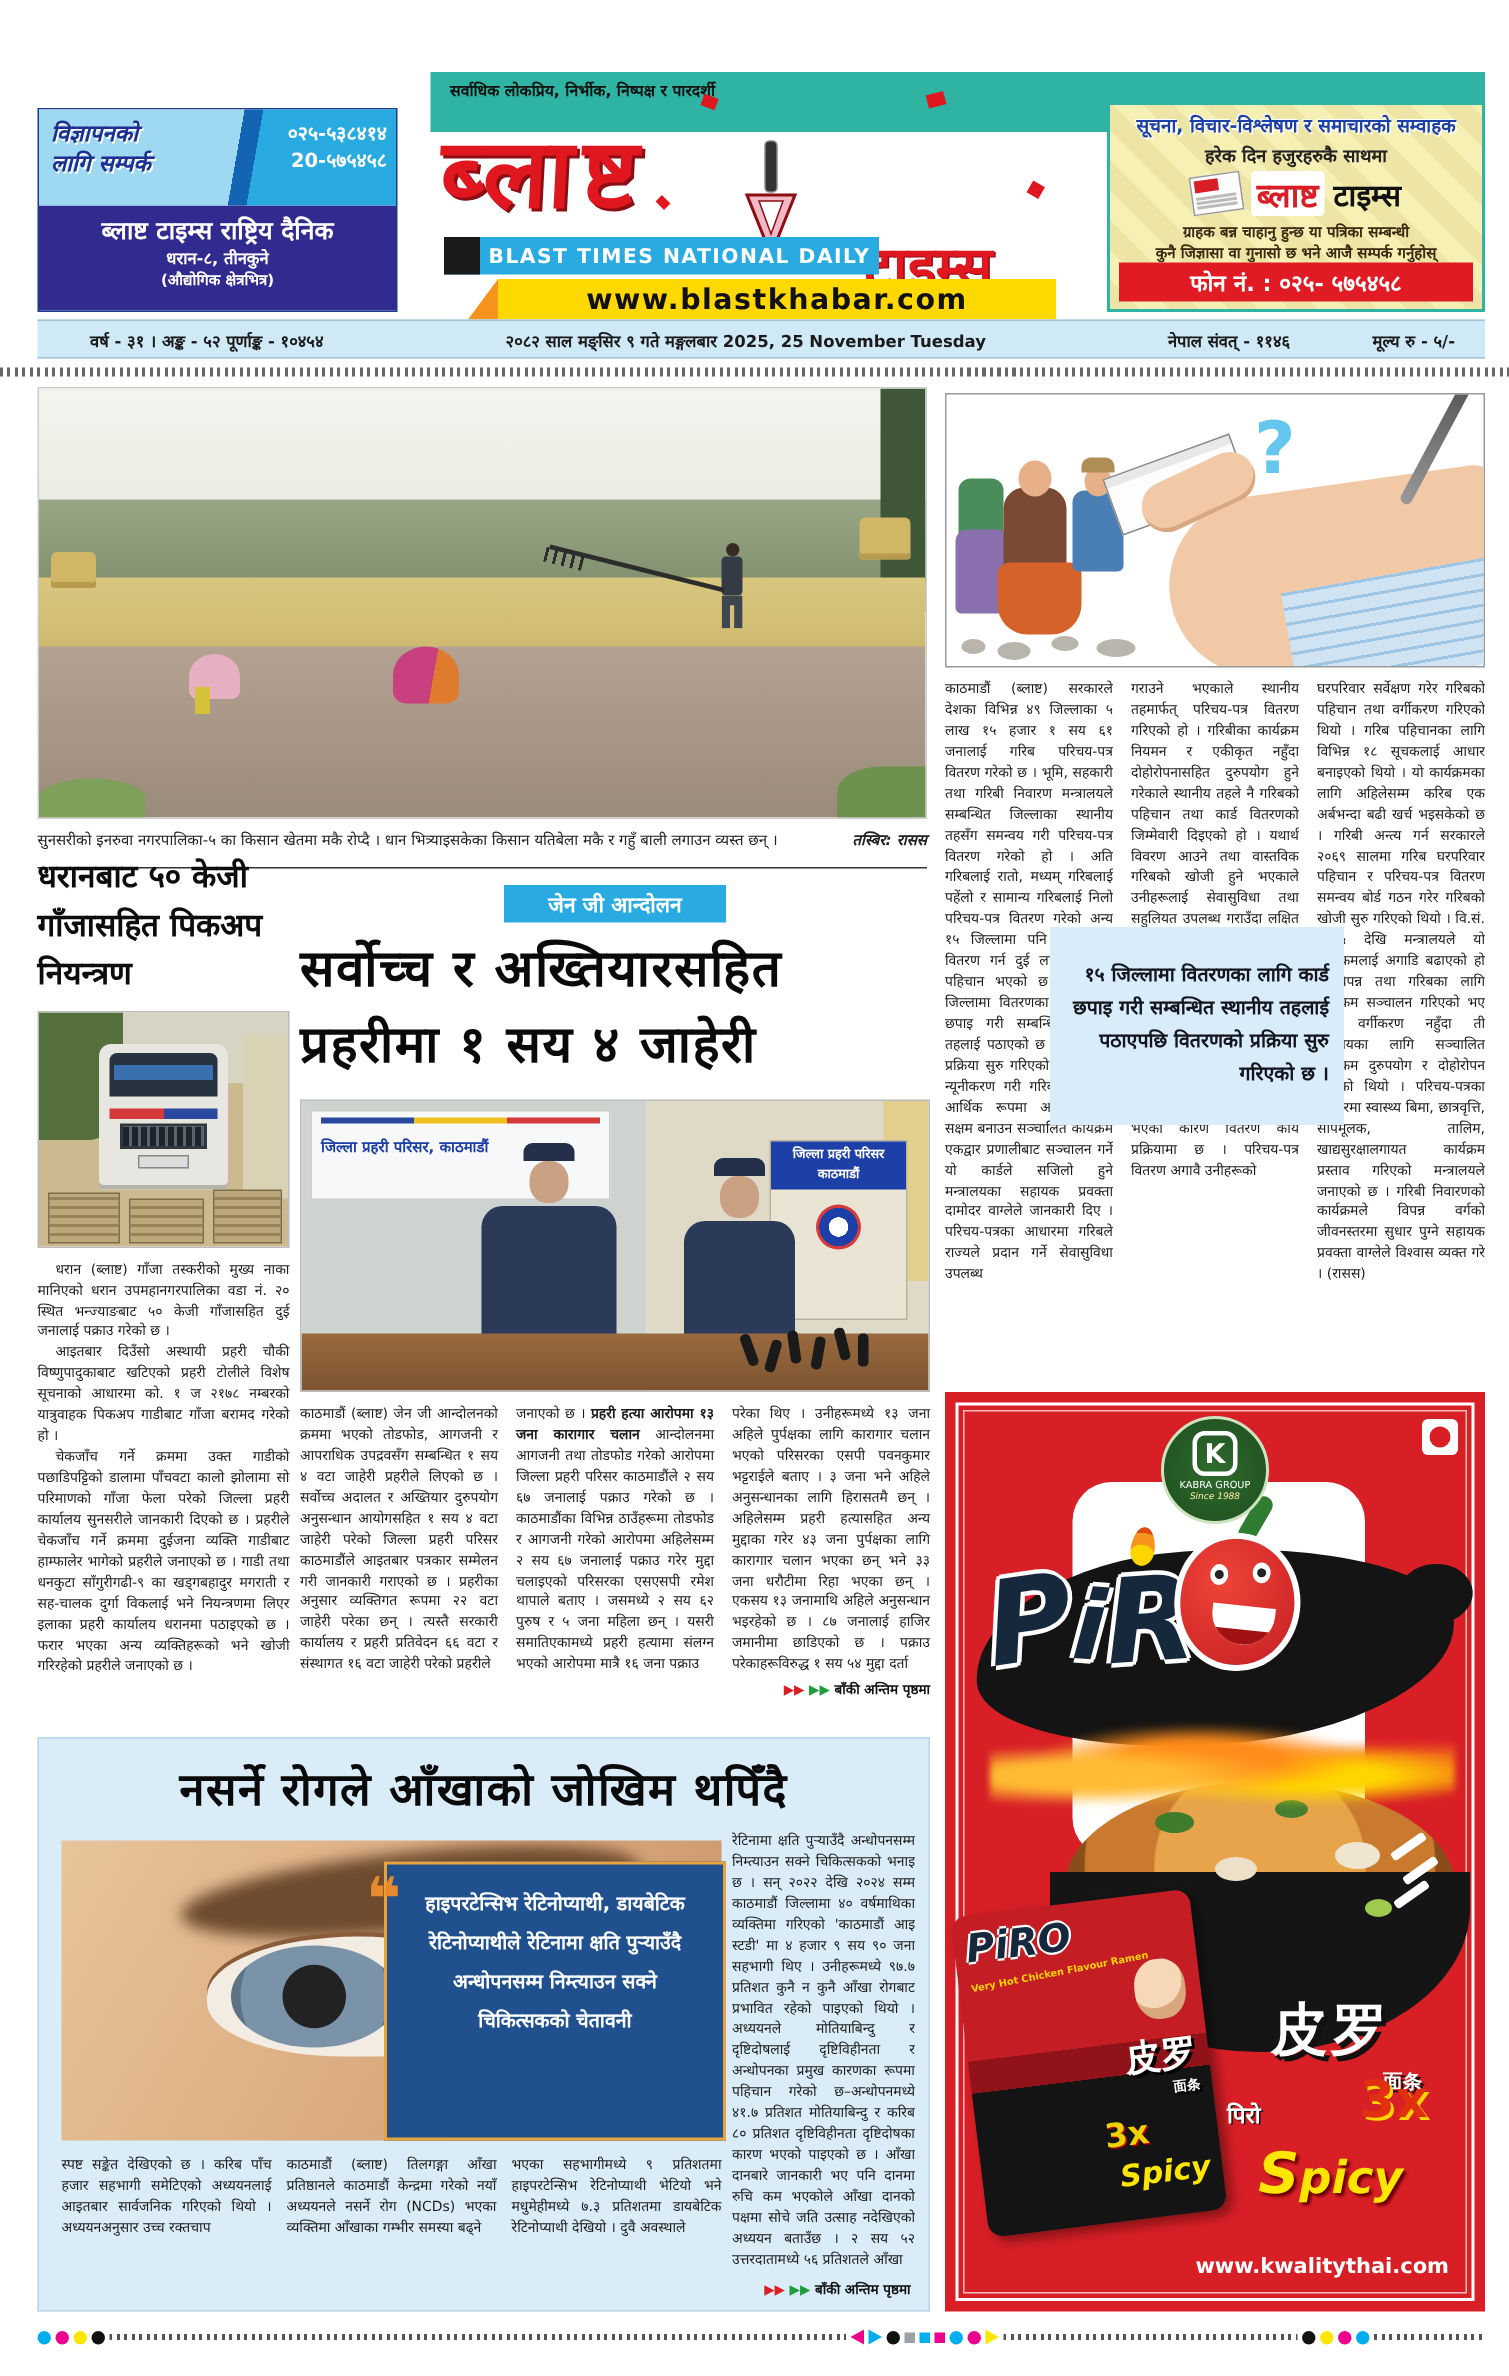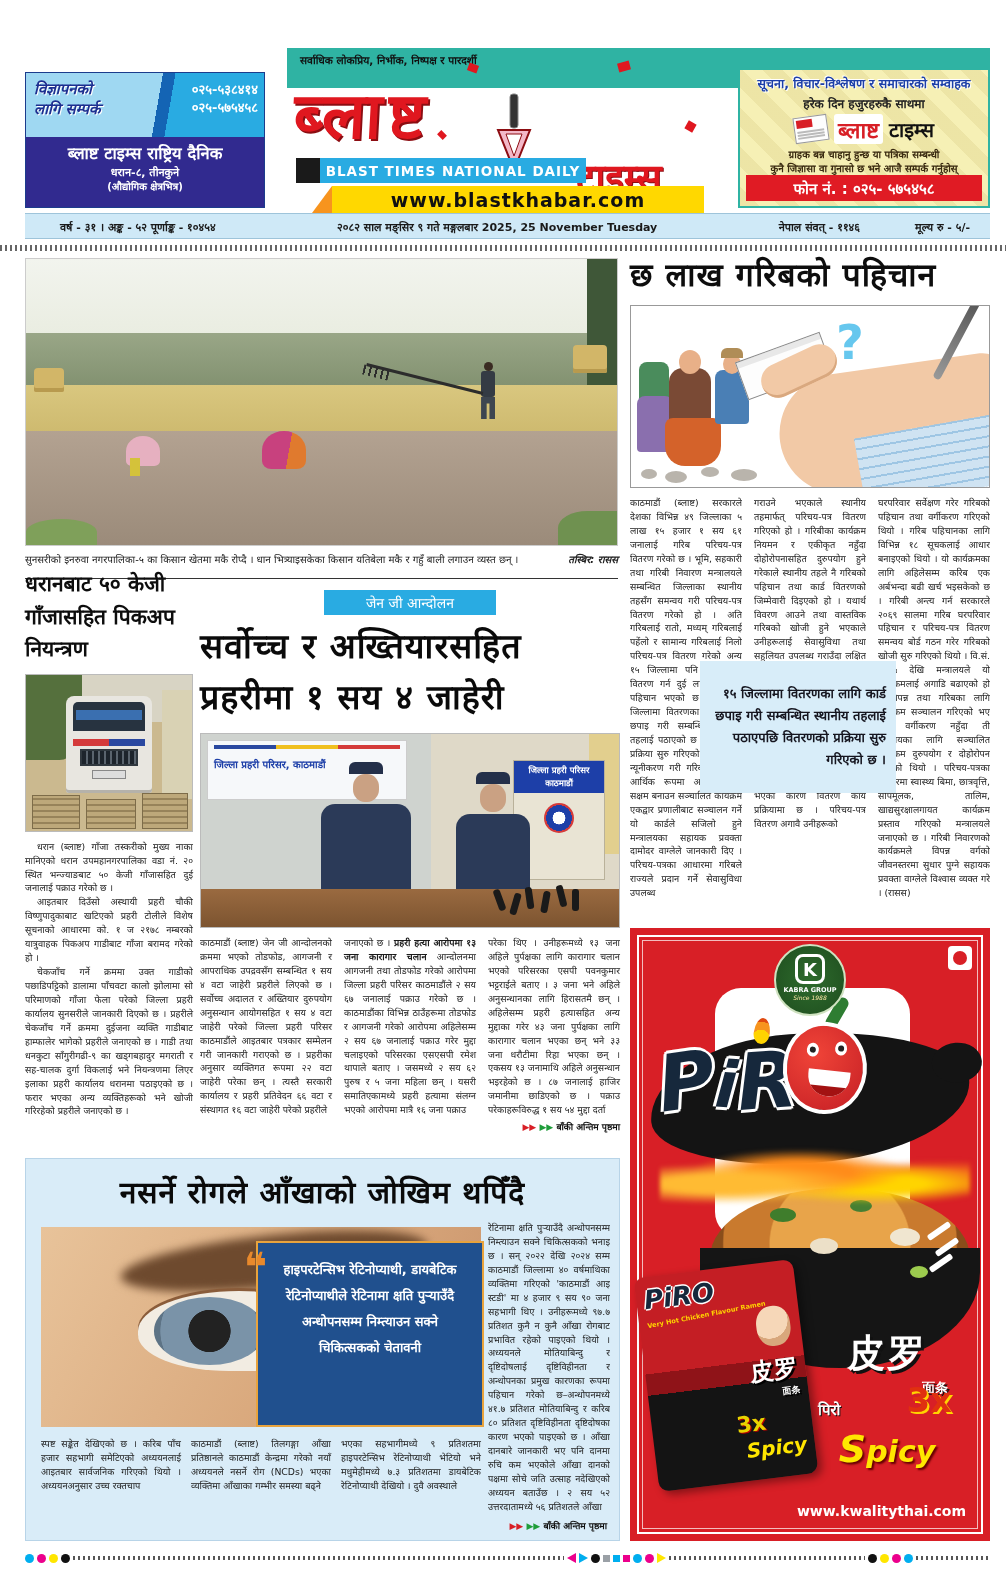--- a/index.html
+++ b/index.html
@@ -109,21 +109,21 @@
   .truck-banner { position:absolute; left:12%; top:14%; width:76%; height:10%; background:#3a6fb0; }
   .truck-strip { position:absolute; left:8%; top:44%; width:84%; height:7%; background:linear-gradient(90deg,#d43a3a 0 50%, #2a48a0 50%); }
   .truck-grill { position:absolute; left:16%; top:54%; width:68%; height:18%; background:repeating-linear-gradient(90deg,#1d242c 0 4px,#5a646e 4px 6px); border:2px solid #30383f; }
   .truck-plate { position:absolute; left:30%; top:76%; width:40%; height:9%; background:#ddd; border:1px solid #888; }
   .bundle { position:absolute; background:repeating-linear-gradient(0deg,#bda87a 0 4px,#97835a 4px 6px); border:1px solid #7d6c49; }
   .ganja-body { margin-top:8px; font-size:9.3px; line-height:1.5; text-align:justify; color:#1c1c1c; }
   .ganja-body p { text-indent:12px; }
 
   
   .genz { position:absolute; left:200px; top:590px; width:420px; }
-  .genz-badge { width:172px; margin:0 auto; background:#29abe2; color:#fff; font-size:14px; font-weight:400; text-align:center; padding:3px 0; }
+  .genz-badge { width:148px; margin:0 auto; background:#29abe2; color:#fff; font-size:14px; font-weight:700; text-align:center; padding:3px 0; }
   .genz-headline { margin-top:6px; font-size:34px; font-weight:900; color:#0a0a0a; line-height:1.5; letter-spacing:1px; }
   .police-photo { position:relative; margin-top:10px; width:420px; height:195px; background:linear-gradient(90deg,#cfd3cf 0 55%, #dfd9c8 55%); overflow:hidden; border:1px solid #bbb; }
   .pp-screen { position:absolute; left:6px; top:6px; width:200px; height:60px; background:#f6f8fa; border:1px solid #ccc; padding:4px 6px; }
   .pp-bars { display:flex; height:4px; margin-bottom:4px; }
   .pp-bars i { flex:1; } .pp-bars i:nth-child(1){background:#2a48a0;} .pp-bars i:nth-child(2){background:#f0c020;} .pp-bars i:nth-child(3){background:#d43a3a;}
   .pp-screen span { font-size:10px; font-weight:bold; color:#1d3fa8; }
   .officer { position:absolute; }
   .off-head { width:26px; height:28px; background:#caa183; border-radius:45%; margin:0 auto; }
   .off-cap { width:34px; height:12px; background:#24304a; border-radius:6px 6px 0 0; margin:0 auto 0; }
   .off-body { width:90px; height:90px; background:#2b3a58; border-radius:14px 14px 0 0; margin-top:2px; }
@@ -153,21 +153,21 @@
   .eye-cols { position:absolute; left:15px; top:278px; width:440px; display:flex; gap:10px; }
   .ecol { width:140px; font-size:9.3px; line-height:1.5; text-align:justify; color:#1c1c1c; }
   .eye .continued { position:absolute; right:12px; bottom:8px; }
 
   
   .piro { position:absolute; left:630px; top:928px; width:360px; height:613px; background:#d81f26; overflow:hidden; }
   .piro-frame { position:absolute; inset:7px; border:2px solid #fff; }
   .piro-frame2 { position:absolute; inset:12px; border:1px solid rgba(255,255,255,.7); }
   .kabra { position:absolute; left:50%; top:16px; transform:translateX(-50%); width:72px; height:72px; border-radius:50%; background:radial-gradient(circle,#2e6b2d,#1e4d1e); border:2px solid #cfe2c0; text-align:center; z-index:5; }
   .kabra-k { width:30px; height:30px; margin:8px auto 2px; border:3px solid #fff; border-radius:8px; color:#fff; font-weight:900; font-size:18px; line-height:26px; }
-  .kabra-t1 { color:#fff; font-size:6.5px; font-weight:700; }
+  .kabra-t1 { color:#fff; font-size:6.5px; font-weight:400; }
   .kabra-t2 { color:#ffe9a8; font-size:6px; font-style:italic; }
   .corner-dot { position:absolute; right:18px; top:18px; width:24px; height:24px; background:#fff; border-radius:4px; z-index:5; }
   .corner-dot::after { content:""; position:absolute; left:5px; top:5px; width:14px; height:14px; border-radius:50%; background:#d81f26; }
   .white-panel { position:absolute; left:85px; top:60px; width:195px; height:250px; background:#fff; border-radius:26px; }
   .splash { position:absolute; left:20px; top:105px; width:320px; height:130px; background:#141414; border-radius:45% 55% 50% 50%/60% 45% 55% 40%; transform:rotate(-4deg); }
   .splash::after { content:""; position:absolute; right:-14px; top:20px; width:50px; height:40px; background:#141414; border-radius:50%; }
   .piro-logo { position:absolute; left:28px; top:108px; z-index:4; display:flex; align-items:flex-end; }
   .piro-letter { font-size:78px; font-weight:900; font-style:italic; color:#16283c;
       text-shadow:3px 0 0 #fff,-3px 0 0 #fff,0 3px 0 #fff,0 -3px 0 #fff,2px 2px 0 #fff,-2px -2px 0 #fff; }
   .piro-letter.l1 { transform:rotate(-8deg); } .piro-letter.l2 { transform:rotate(4deg) translateY(-4px); font-size:64px; }
@@ -225,21 +225,21 @@
   <div class="tagline">सर्वाधिक लोकप्रिय, निर्भीक, निष्पक्ष र पारदर्शी</div>
 
   <div class="left-ad">
     <div class="left-ad-top">
       <div class="left-ad-contact">
         <div>विज्ञापनको</div>
         <div>लागि सम्पर्क</div>
       </div>
       <div class="left-ad-phones">
         <div>०२५-५३८४१४</div>
-        <div>०२५-५७५४५८</div>
+        <div>20-५७५४५८</div>
       </div>
     </div>
     <div class="left-ad-bottom">
       <div class="left-ad-org">ब्लाष्ट टाइम्स राष्ट्रिय दैनिक</div>
       <div class="left-ad-addr">धरान-८, तीनकुने</div>
       <div class="left-ad-addr2">(औद्योगिक क्षेत्रभित्र)</div>
     </div>
   </div>
 
   <div class="logo-block">
@@ -309,21 +309,20 @@
         <div class="woman2"></div>
       </div>
   </div>
   <div class="photo-caption">
     <span class="credit">तस्बिर: रासस</span>
     <span>सुनसरीको इनरुवा नगरपालिका-५ का किसान खेतमा मकै रोप्दै । धान भित्र्याइसकेका किसान यतिबेला मकै र गहुँ बाली लगाउन व्यस्त छन् ।</span>
   </div>
   <div class="caption-rule"></div>
 
   <div class="pov">
-    <div class="pov-headline">छ लाख गरिबको पहिचान</div>
     <div class="cartoon">
       <div class="sit" style="left:8px;top:56px;width:30px;height:70px;background:#4a8c5c;"></div>
       <div class="sit" style="left:6px;top:90px;width:36px;height:56px;background:#8a6fae;"></div>
       <div class="sit" style="left:38px;top:62px;width:42px;height:60px;background:#7a4a35;border-radius:14px 14px 4px 4px;"></div>
       <div class="sit" style="left:34px;top:112px;width:56px;height:48px;background:#d4622a;border-radius:8px 8px 20px 20px;"></div>
       <div class="sit" style="left:84px;top:64px;width:34px;height:54px;background:#4a7fb5;"></div>
       <div class="sit" style="left:48px;top:44px;width:22px;height:24px;background:#e8b088;border-radius:50%;"></div>
       <div class="sit" style="left:92px;top:48px;width:18px;height:20px;background:#e8b088;border-radius:50%;"></div>
       <div class="sit" style="left:90px;top:42px;width:22px;height:10px;background:#b08d57;border-radius:6px 6px 0 0;"></div>
       <div class="stone" style="left:10px;bottom:8px;width:16px;height:10px;"></div>

